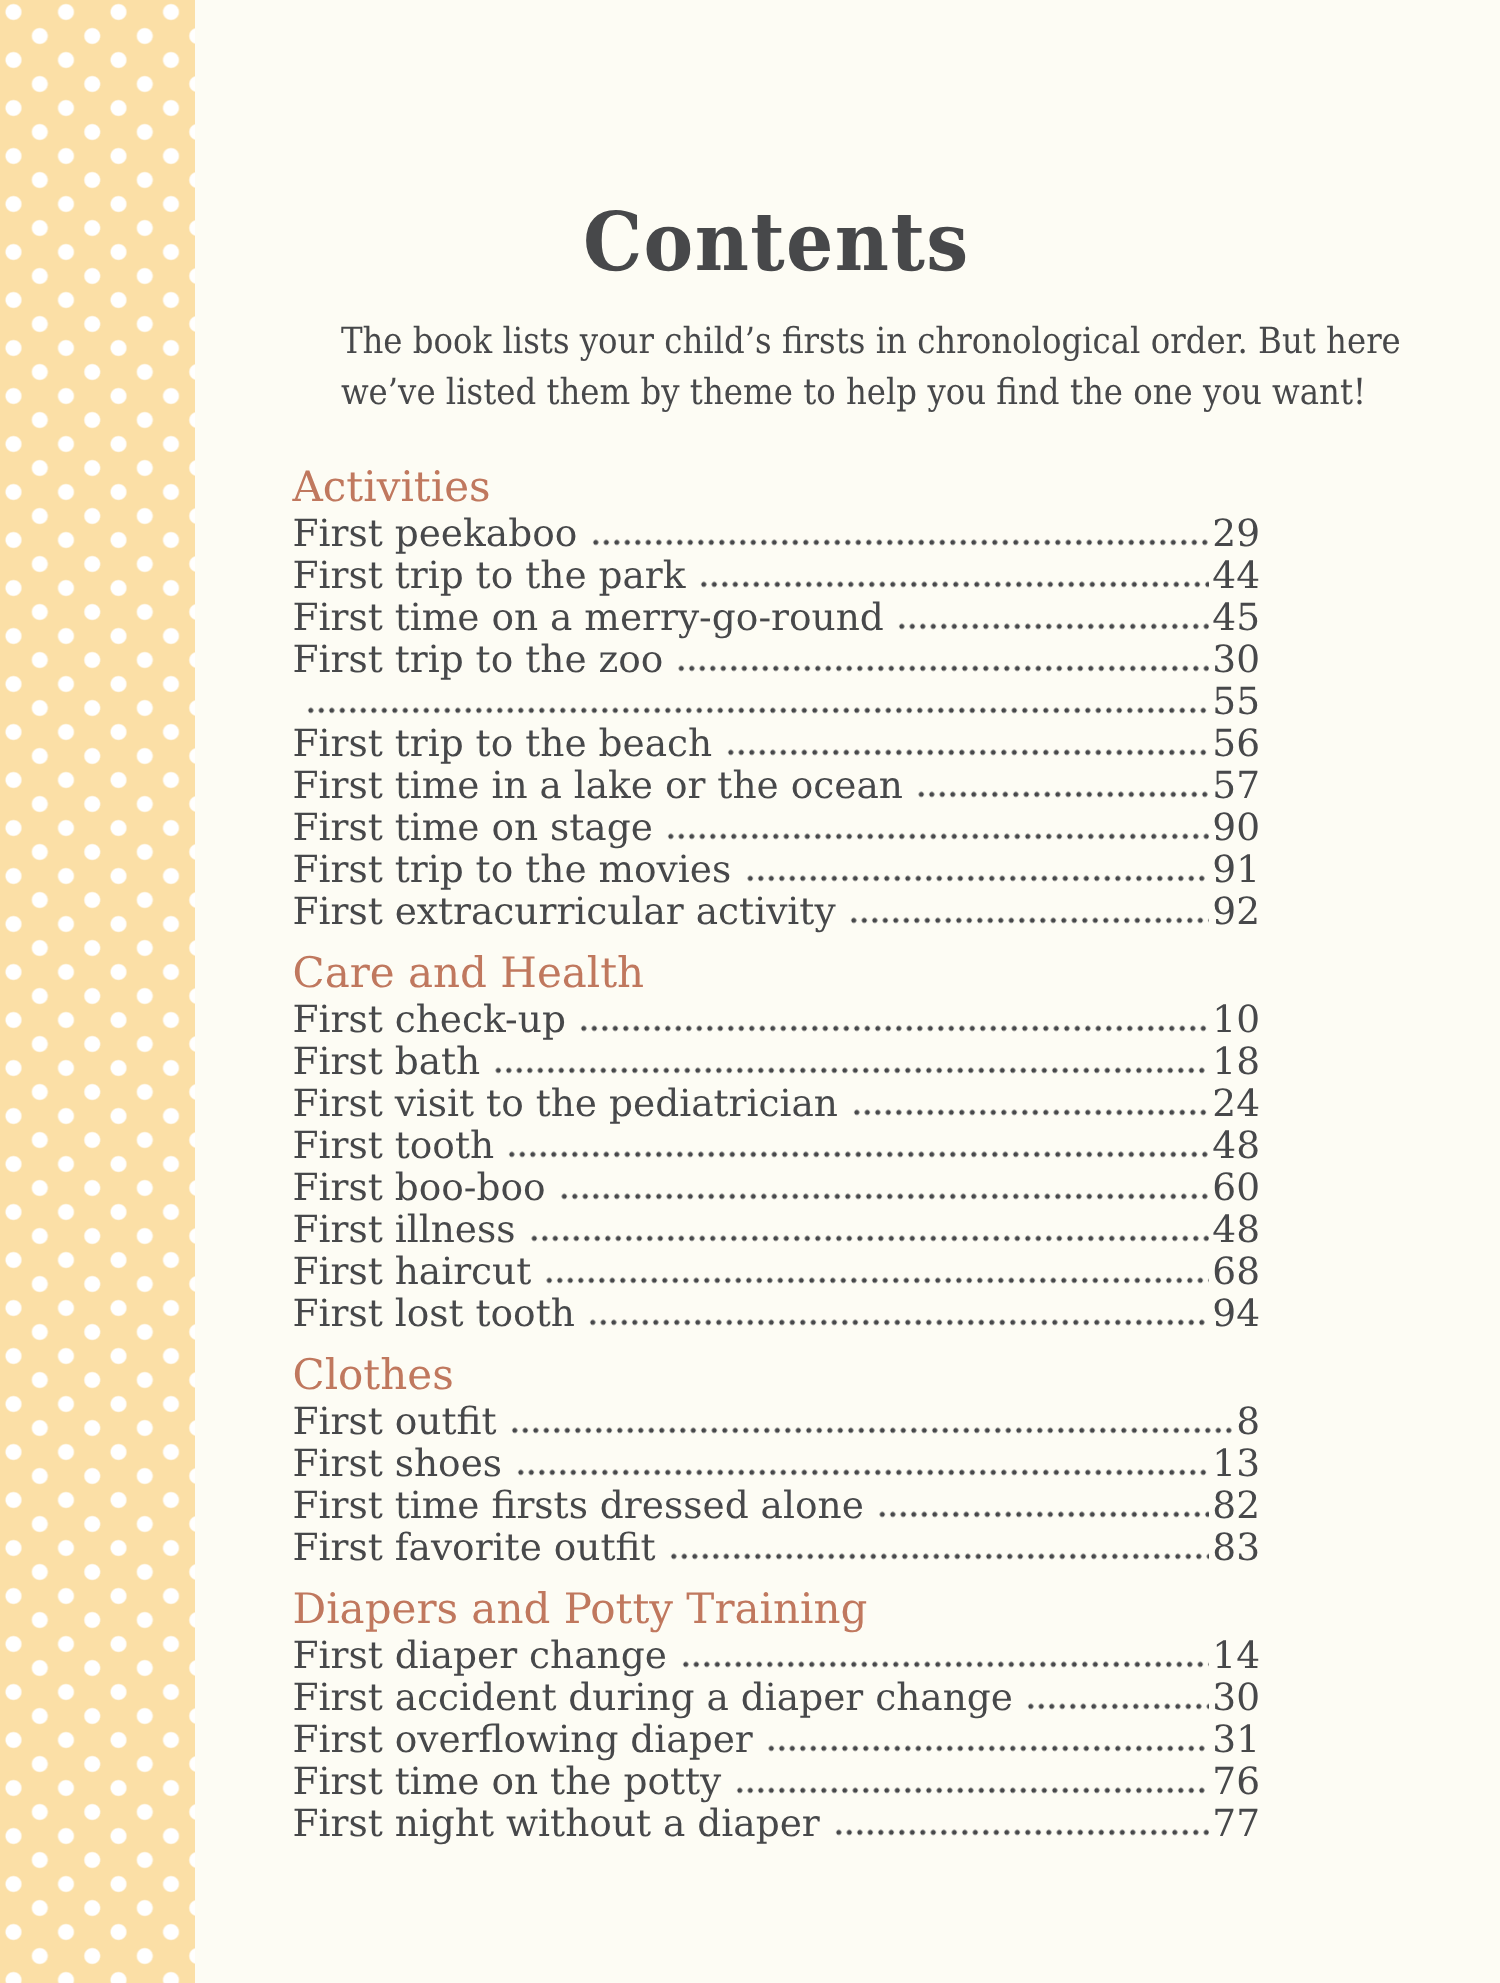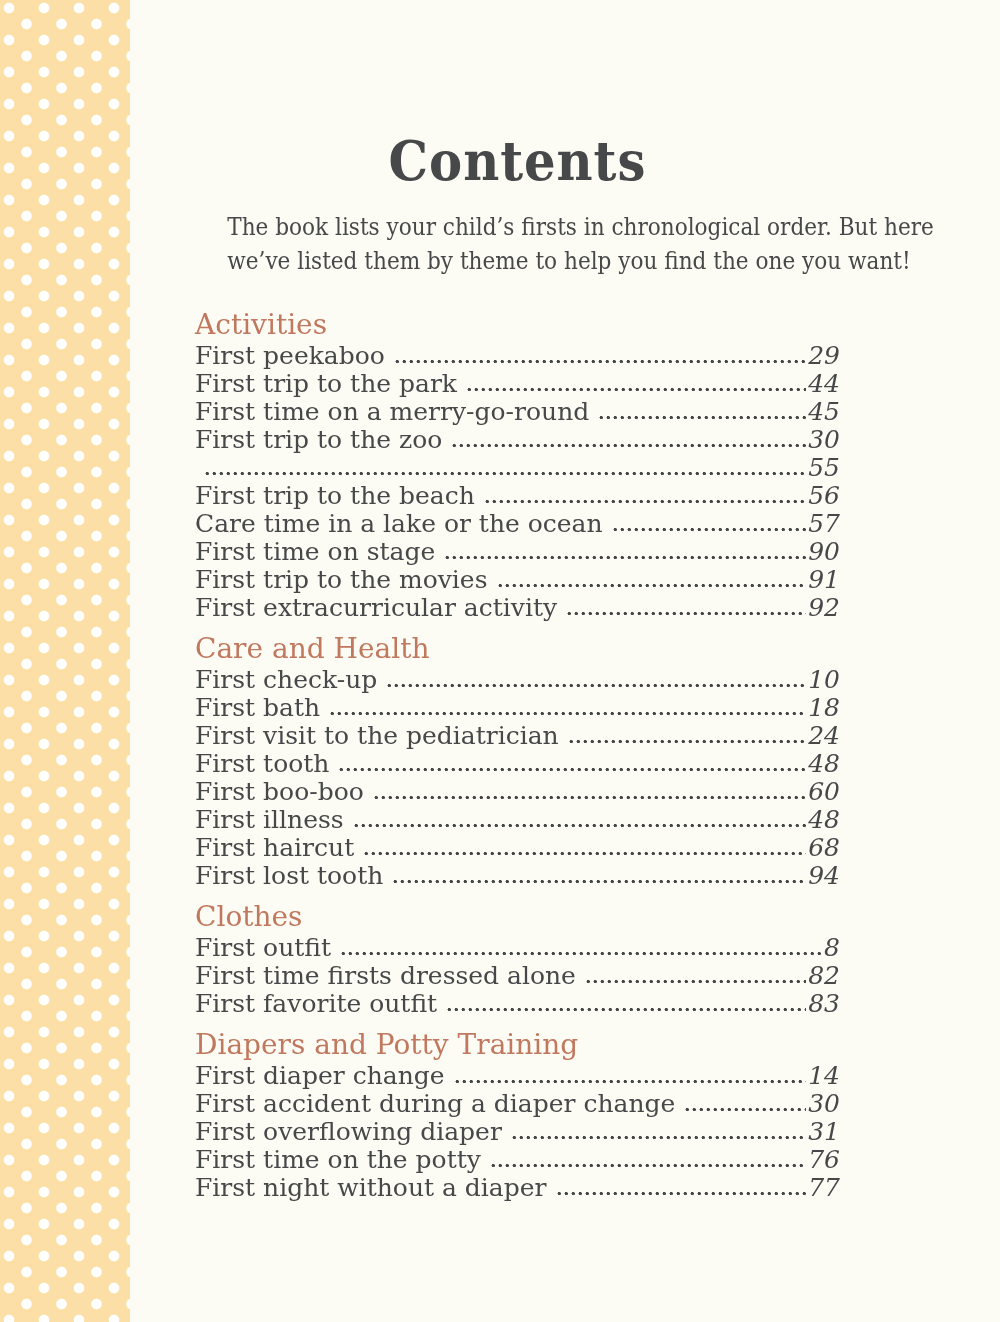--- a/index.html
+++ b/index.html
@@ -79,21 +79,21 @@
   .leader {
     flex: 1 1 auto;
     min-width: 20px;
     align-self: stretch;
     margin: 0 2px 0 9px;
     background-image: radial-gradient(circle at 3.2px 2.6px, var(--ink, #47484a) 1.45px, rgba(0,0,0,0) 1.9px);
     background-size: 7px 6px;
     background-repeat: repeat-x;
     background-position: left 0 bottom 5px;
   }
-  .pagenum { flex: 0 0 auto; font-style: italic; }
+  .pagenum { flex: 0 0 auto; }
 </style>
 </head>
 <body>
 
 <div class="page">
   <div class="dots-strip"></div>
   <div class="content">
     <div class="col">
       <h1 class="title">Contents</h1>
       <p class="intro"><span>The book lists your child’s firsts in chronological order. But here</span><br><span>we’ve listed them by theme to help you find the one you want!</span></p>
@@ -130,21 +130,21 @@
     <span class="pagenum">55</span>
   </li>
 
   <li class="toc-item">
     <span class="label">First trip to the beach</span>
     <span class="leader"></span>
     <span class="pagenum">56</span>
   </li>
 
   <li class="toc-item">
-    <span class="label">Care time in a lake or the ocean</span>
+    <span class="label">First time in a lake or the ocean</span>
     <span class="leader"></span>
     <span class="pagenum">57</span>
   </li>
 
   <li class="toc-item">
     <span class="label">First time on stage</span>
     <span class="leader"></span>
     <span class="pagenum">90</span>
   </li>
 
@@ -217,20 +217,25 @@
 
   <section class="toc-section">
     <h2 class="sec-heading">Clothes</h2>
     <ul class="toc-list">
   <li class="toc-item">
     <span class="label">First outfit</span>
     <span class="leader"></span>
     <span class="pagenum">8</span>
   </li>
 
+  <li class="toc-item">
+    <span class="label">First shoes</span>
+    <span class="leader"></span>
+    <span class="pagenum">13</span>
+  </li>
 
   <li class="toc-item">
     <span class="label">First time firsts dressed alone</span>
     <span class="leader"></span>
     <span class="pagenum">82</span>
   </li>
 
   <li class="toc-item">
     <span class="label">First favorite outfit</span>
     <span class="leader"></span>

